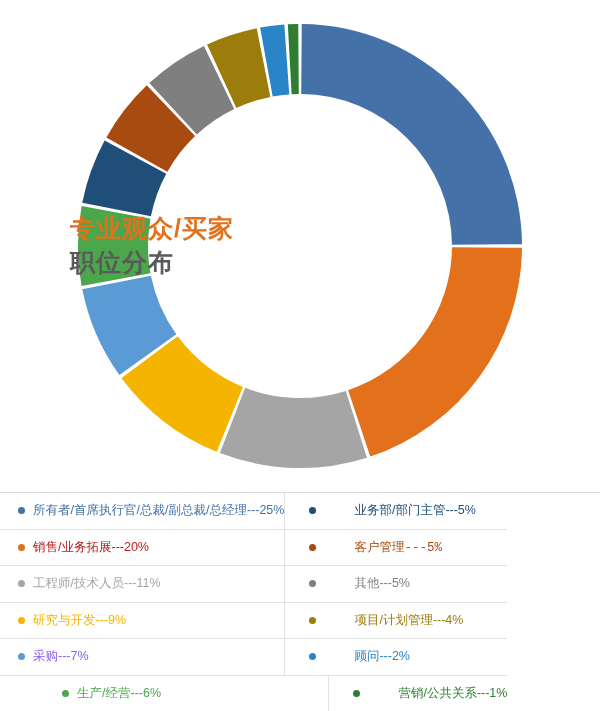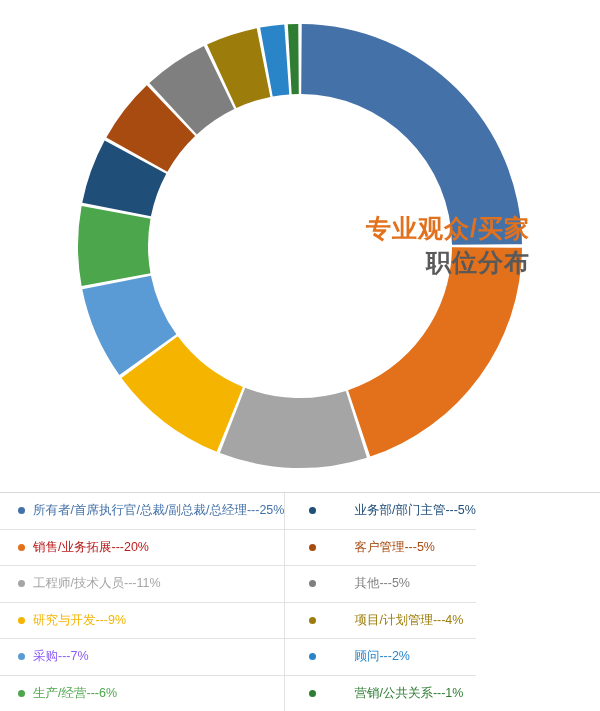--- a/index.html
+++ b/index.html
@@ -41,21 +41,21 @@
     height: 460px;
   }
   #center-label {
     position: absolute;
     left: 0;
     top: 0;
     width: 460px;
     height: 460px;
     display: flex;
     flex-direction: column;
-    align-items: flex-end;
+    align-items: flex-start;
     justify-content: center;
     pointer-events: none;
   }
   #center-title {
     font-size: 25px;
     font-weight: bold;
     color: #e2711d;
     letter-spacing: 1px;
     line-height: 1.35;
   }
@@ -89,20 +89,21 @@
     padding-left: 18px;
     border-bottom: 1px solid #e2e2e2;
   }
   .legend-cell.col-right {
     padding-left: 24px;
     border-left: 1px solid #e2e2e2;
     gap: 30px;
   }
   .legend-cell.last-row {
     border-bottom: none;
+    margin-left: 44px;
   }
   .legend-dot {
     width: 7px;
     height: 7px;
     border-radius: 50%;
     margin-right: 8px;
     flex: 0 0 auto;
   }
   .legend-text {
     font-size: 12.5px;
@@ -148,21 +149,21 @@
         <div class="legend-cell col-right">
           <span class="legend-dot" style="background: rgb(31, 78, 121);"></span>
           <span class="legend-text" style="color: rgb(31, 78, 121);">业务部/部门主管---5%</span>
         </div>
         <div class="legend-cell">
           <span class="legend-dot" style="background: rgb(227, 112, 26);"></span>
           <span class="legend-text" style="color: #b91c1c;">销售/业务拓展---20%</span>
         </div>
         <div class="legend-cell col-right">
           <span class="legend-dot" style="background: rgb(168, 75, 16);"></span>
-          <span class="legend-text" style="color: rgb(168, 75, 16);">客户管理---5%</span>
+          <span class="legend-text" style="color: rgb(168, 75, 16); font-family: Liberation Mono, monospace;">客户管理---5%</span>
         </div>
         <div class="legend-cell">
           <span class="legend-dot" style="background: rgb(165, 165, 165);"></span>
           <span class="legend-text" style="color: rgb(165, 165, 165);">工程师/技术人员---11%</span>
         </div>
         <div class="legend-cell col-right">
           <span class="legend-dot" style="background: rgb(127, 127, 127);"></span>
           <span class="legend-text" style="color: rgb(127, 127, 127);">其他---5%</span>
         </div>
         <div class="legend-cell">

